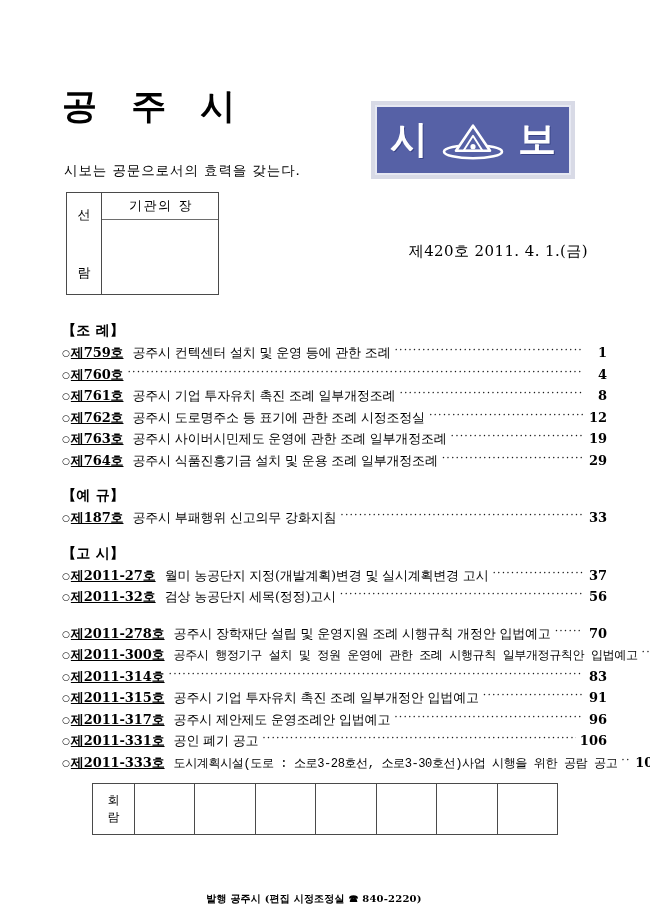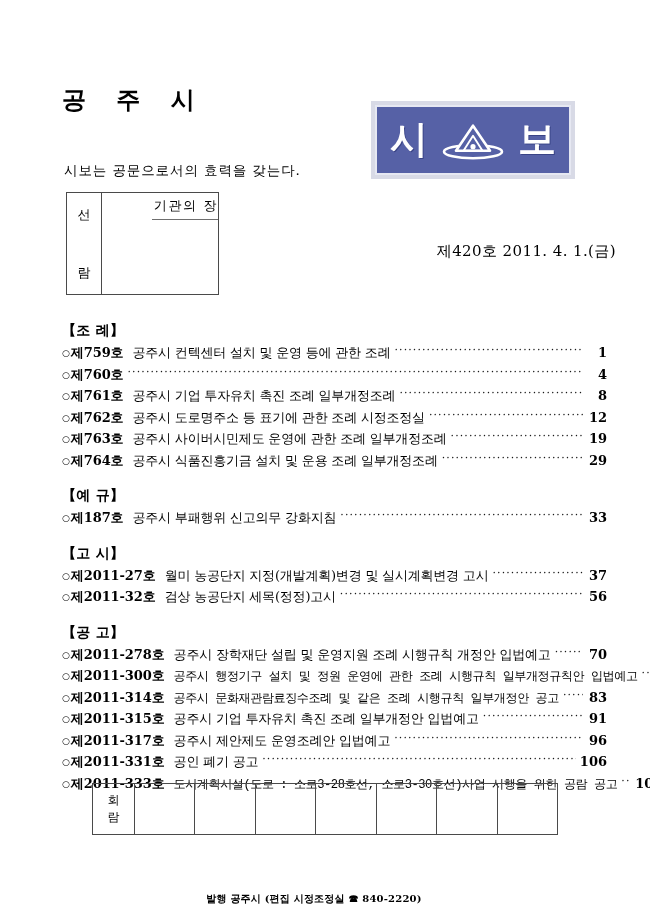--- a/index.html
+++ b/index.html
@@ -21,21 +21,21 @@
   #masthead {
     position: absolute;
     left: 0; top: 0;
     width: 650px;
     height: 200px;
   }
   #city-title {
     position: absolute;
     left: 62px;
     top: 88px;
-    font-size: 24px;
+    font-size: 35px;
     font-weight: 700;
     letter-spacing: 11px;
     line-height: 1;
     white-space: nowrap;
   }
   #masthead-note {
     position: absolute;
     left: 64px;
     top: 162px;
     font-size: 13.5px;
@@ -102,21 +102,20 @@
     flex-direction: column;
     justify-content: space-between;
     align-items: center;
     padding: 13px 0 12px 0;
     font-size: 13px;
   }
   #approval-right-col {
     flex: 1;
     display: flex;
     flex-direction: column;
-    align-items: flex-end;
   }
   #approval-header {
     height: 27px;
     border-bottom: 1.4px solid #6e6e6e;
     box-sizing: border-box;
     display: flex;
     align-items: center;
     justify-content: center;
     font-size: 13px;
     letter-spacing: 1.6px;
@@ -127,21 +126,20 @@
   
   #issue-line {
     position: absolute;
     left: 0;
     top: 242px;
     width: 588px;
     text-align: right;
     font-size: 15px;
     letter-spacing: 0.4px;
     white-space: nowrap;
-    padding-left: 28px;
   }
 
   
   #contents {
     position: absolute;
     left: 62px;
     top: 322px;
     width: 545px;
   }
   .toc-section { margin-bottom: 15px; }
@@ -164,20 +162,21 @@
     flex: 0 0 auto;
     font-size: 9px;
     margin-right: 1px;
     position: relative;
     top: -1px;
   }
   .entry-num {
     flex: 0 0 auto;
     font-weight: 700;
     letter-spacing: -0.1px;
+    text-decoration: underline;
   }
   .entry-title {
     flex: 0 0 auto;
     margin-left: 9px;
     letter-spacing: -0.2px;
   }
   .toc-entry.dense .entry-title {
     font-size: 12.1px;
     letter-spacing: -0.45px;
     font-family: Liberation Mono, monospace;
@@ -342,39 +341,37 @@
       </div>
       <div class="toc-entry">
         <span class="entry-bullet">○</span>
         <span class="entry-num">제2011-32호</span>
         <span class="entry-title">검상 농공단지 세목(정정)고시</span>
         <span class="entry-leader">········································································································································································································</span>
         <span class="entry-page">56</span>
       </div>
     </div>
     <div class="toc-section">
-      <div class="section-heading">【공  고】</div>
       <div class="toc-entry">
         <span class="entry-bullet">○</span>
         <span class="entry-num">제2011-278호</span>
         <span class="entry-title">공주시 장학재단 설립 및 운영지원 조례 시행규칙 개정안 입법예고</span>
         <span class="entry-leader">········································································································································································································</span>
         <span class="entry-page">70</span>
       </div>
       <div class="toc-entry dense">
         <span class="entry-bullet">○</span>
         <span class="entry-num">제2011-300호</span>
         <span class="entry-title">공주시 행정기구 설치 및 정원 운영에 관한 조례 시행규칙 일부개정규칙안 입법예고</span>
         <span class="entry-leader">········································································································································································································</span>
         <span class="entry-page">67</span>
       </div>
       <div class="toc-entry dense">
         <span class="entry-bullet">○</span>
         <span class="entry-num">제2011-314호</span>
-        <span class="entry-title">공주시 문화재관람료징수조례 및 같은 조례 시행규칙 일부개정안 공고</span>
         <span class="entry-leader">········································································································································································································</span>
         <span class="entry-page">83</span>
       </div>
       <div class="toc-entry">
         <span class="entry-bullet">○</span>
         <span class="entry-num">제2011-315호</span>
         <span class="entry-title">공주시 기업 투자유치 촉진 조례 일부개정안 입법예고</span>
         <span class="entry-leader">········································································································································································································</span>
         <span class="entry-page">91</span>
       </div>

